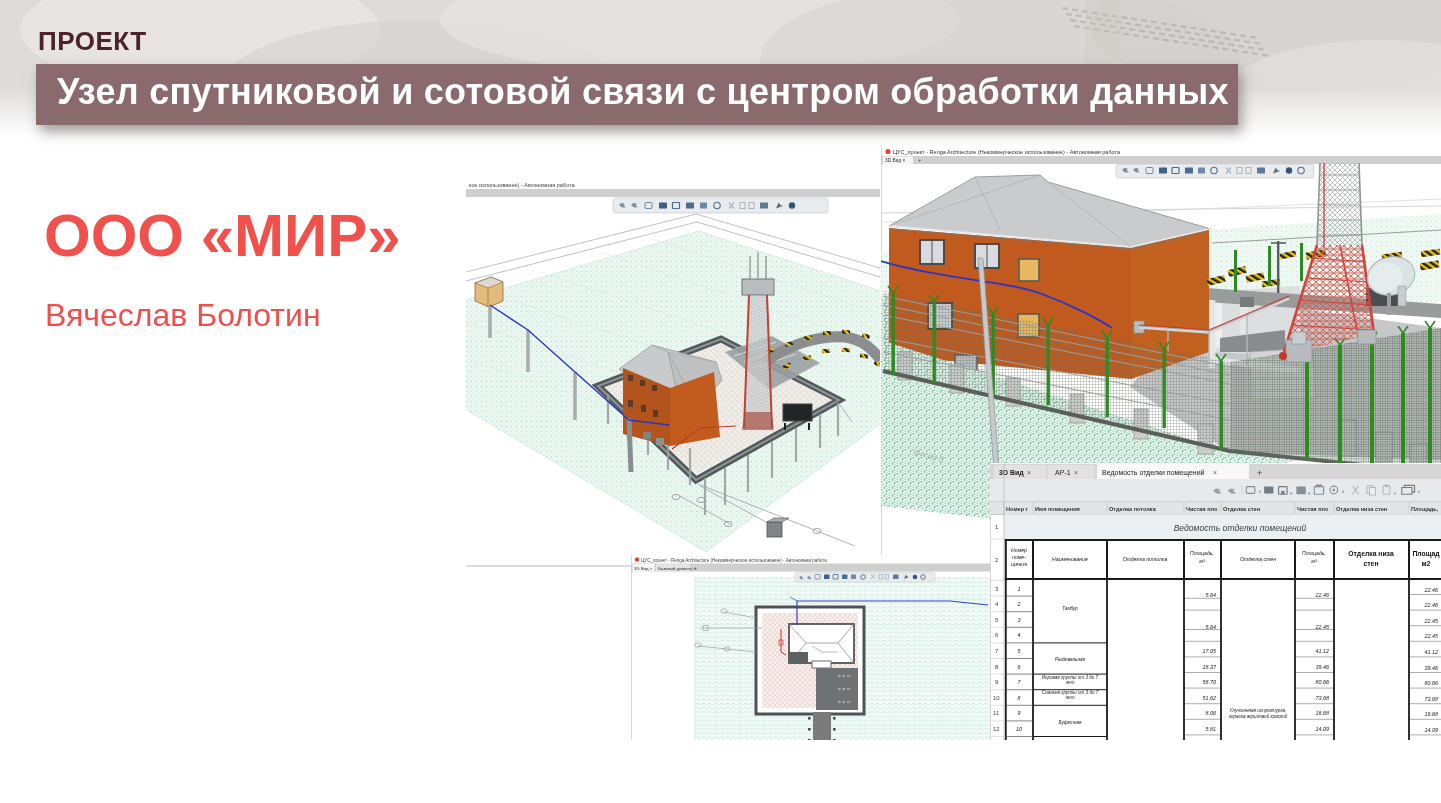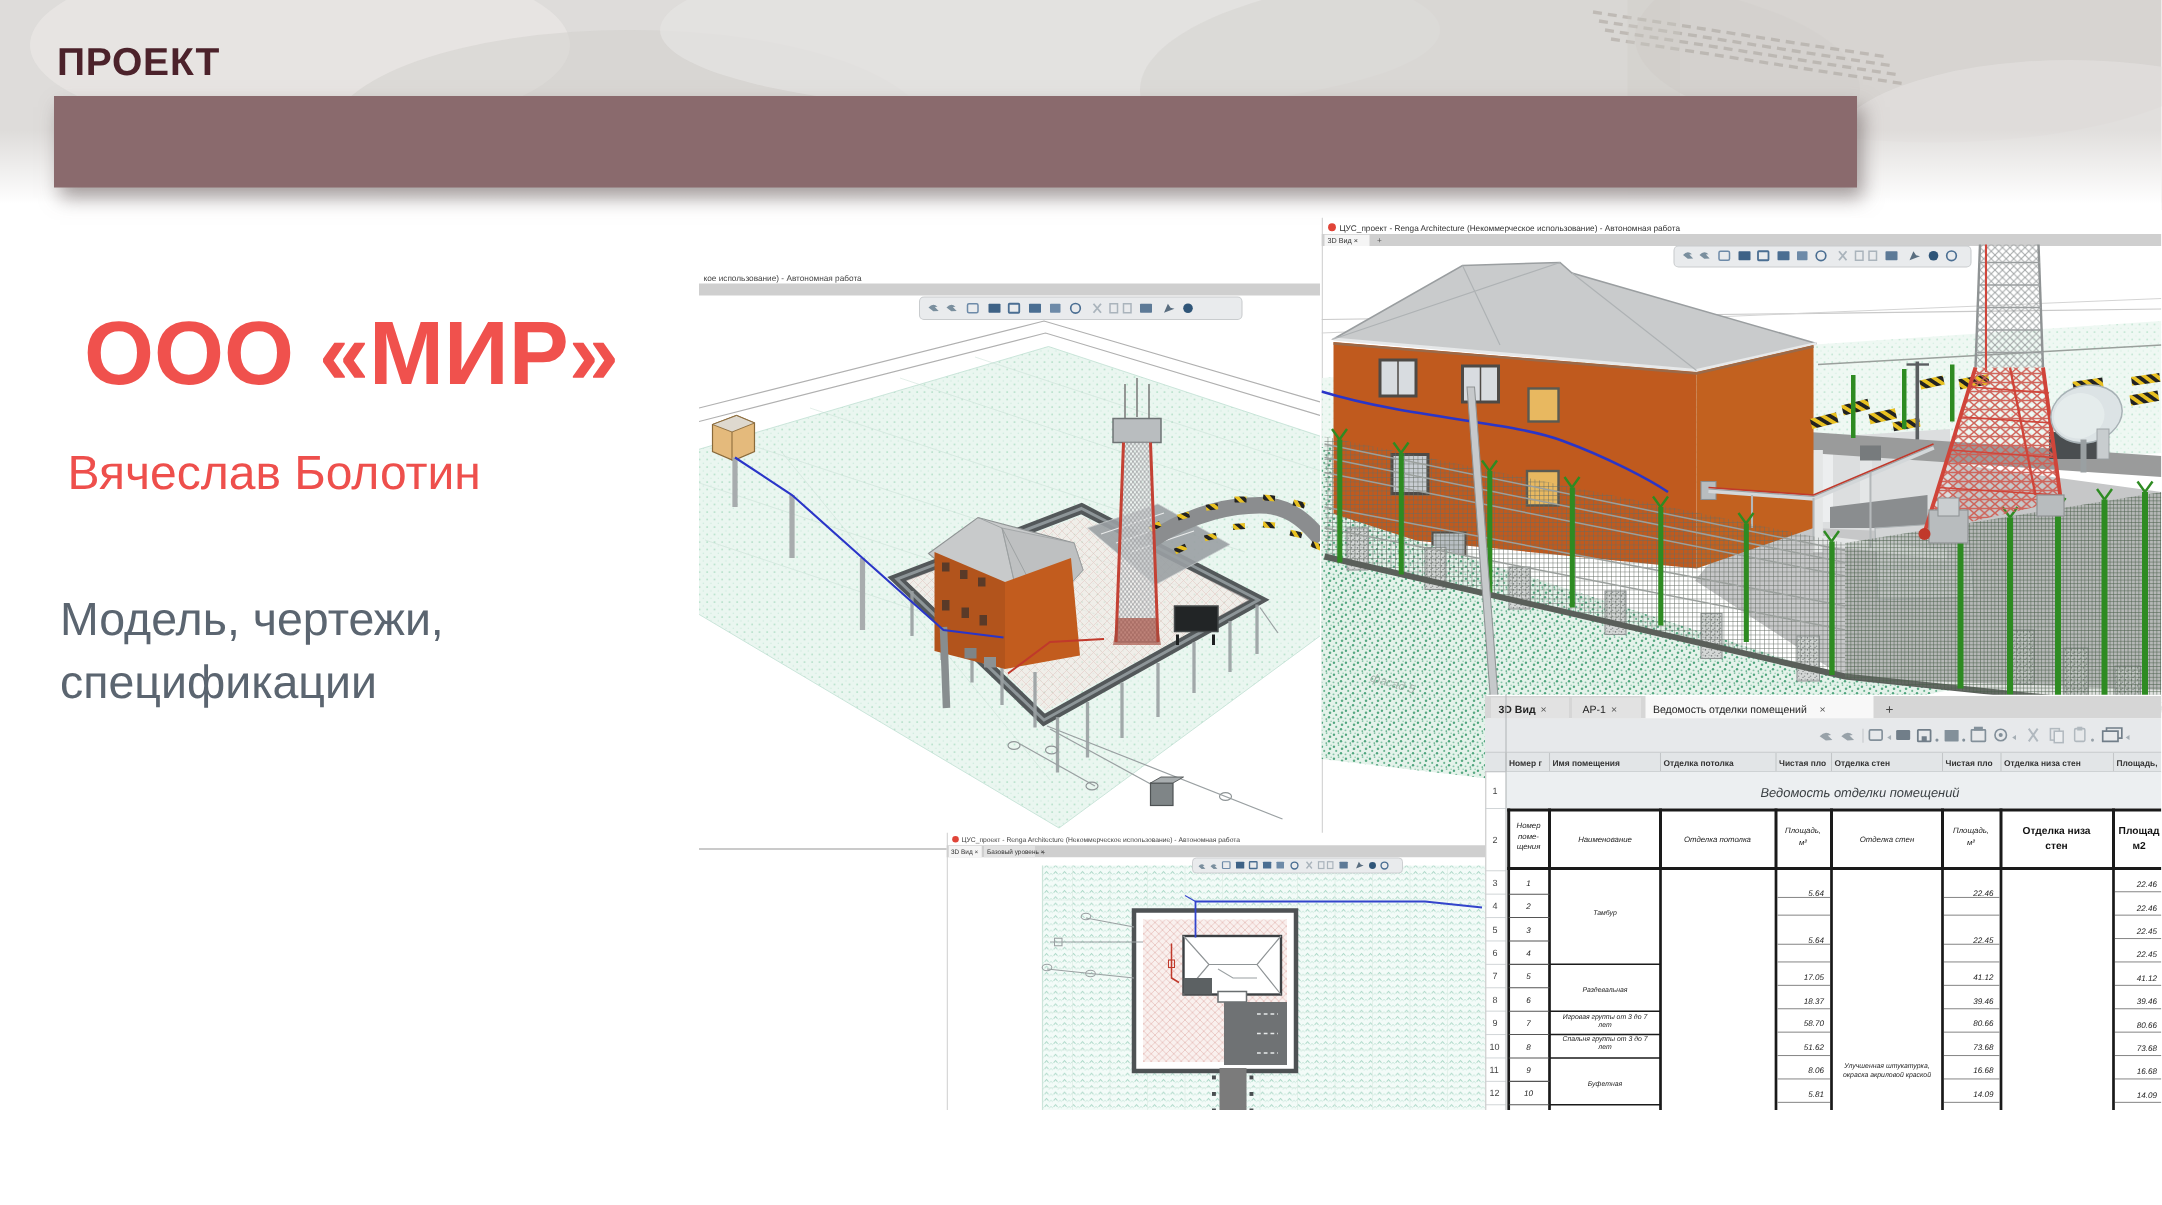--- a/index.html
+++ b/index.html
@@ -33,26 +33,26 @@
       <line x1="1074" y1="26" x2="1270" y2="56"></line>
     </g>
     <rect x="1085" y="0" width="35" height="135" fill="#cdcac6" opacity="0.35"></rect>
     <rect x="0" y="0" width="1441" height="140" fill="url(#fadeW)"></rect>
   </svg>
 
   <div class="abs" style="left:38px;top:26px;font-size:26px;font-weight:bold;color:#4c222b;letter-spacing:0.5px;">ПРОЕКТ</div>
 
   <div class="abs" style="left:36px;top:64px;width:1202px;height:61px;background:#8a6a6d;box-shadow:4px 7px 12px rgba(110,98,98,0.6);"></div>
 
-
-  <div class="abs" style="left:44px;top:201px;font-size:60px;font-weight:bold;color:#f0514d;margin-left:12px;">ООО «МИР»</div>
+  <div class="abs" style="left:57px;top:71px;font-size:36px;font-weight:bold;color:#ffffff;white-space:nowrap;letter-spacing:0.25px;">Узел спутниковой и сотовой связи с центром обработки данных</div>
+
+  <div class="abs" style="left:44px;top:201px;font-size:60px;font-weight:bold;color:#f0514d;">ООО «МИР»</div>
 
   <div class="abs" style="left:45px;top:297px;font-size:32px;color:#ee4f4c;">Вячеслав Болотин</div>
 
-  <div class="abs" style="left:40px;top:392px;font-size:31px;color:#5b6570;line-height:42px;">Модель, чертежи,<br>спецификации</div>
 
   <svg id="winL" class="abs" style="left:466px;top:178px" width="414" height="389" viewBox="466 178 414 389">
     <defs>
 
       <pattern id="mintdot" width="5" height="5" patternUnits="userSpaceOnUse">
         <rect width="5" height="5" fill="#eaf6f0"></rect>
         <circle cx="1.4" cy="1.4" r="0.55" fill="#a9dcc1"></circle>
         <circle cx="3.9" cy="3.9" r="0.4" fill="#bce4d0" opacity="0.8"></circle>
       </pattern>
 

